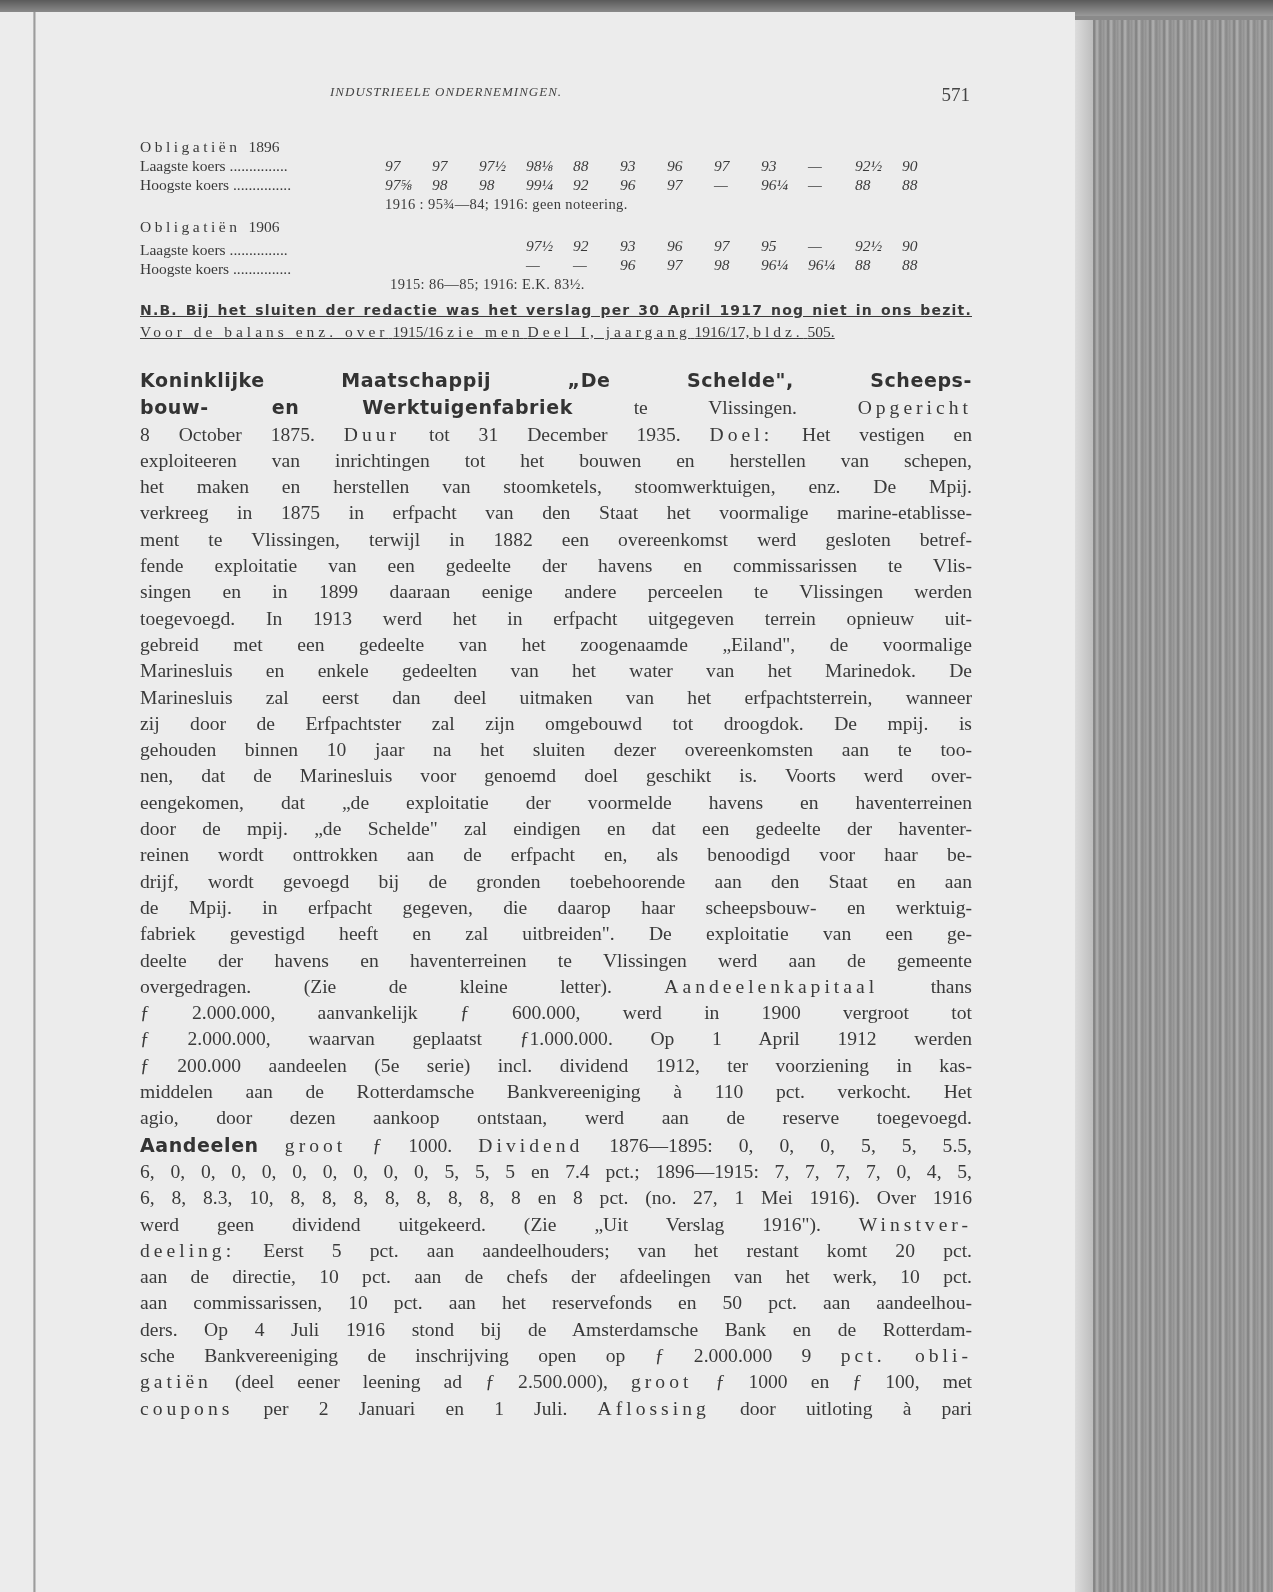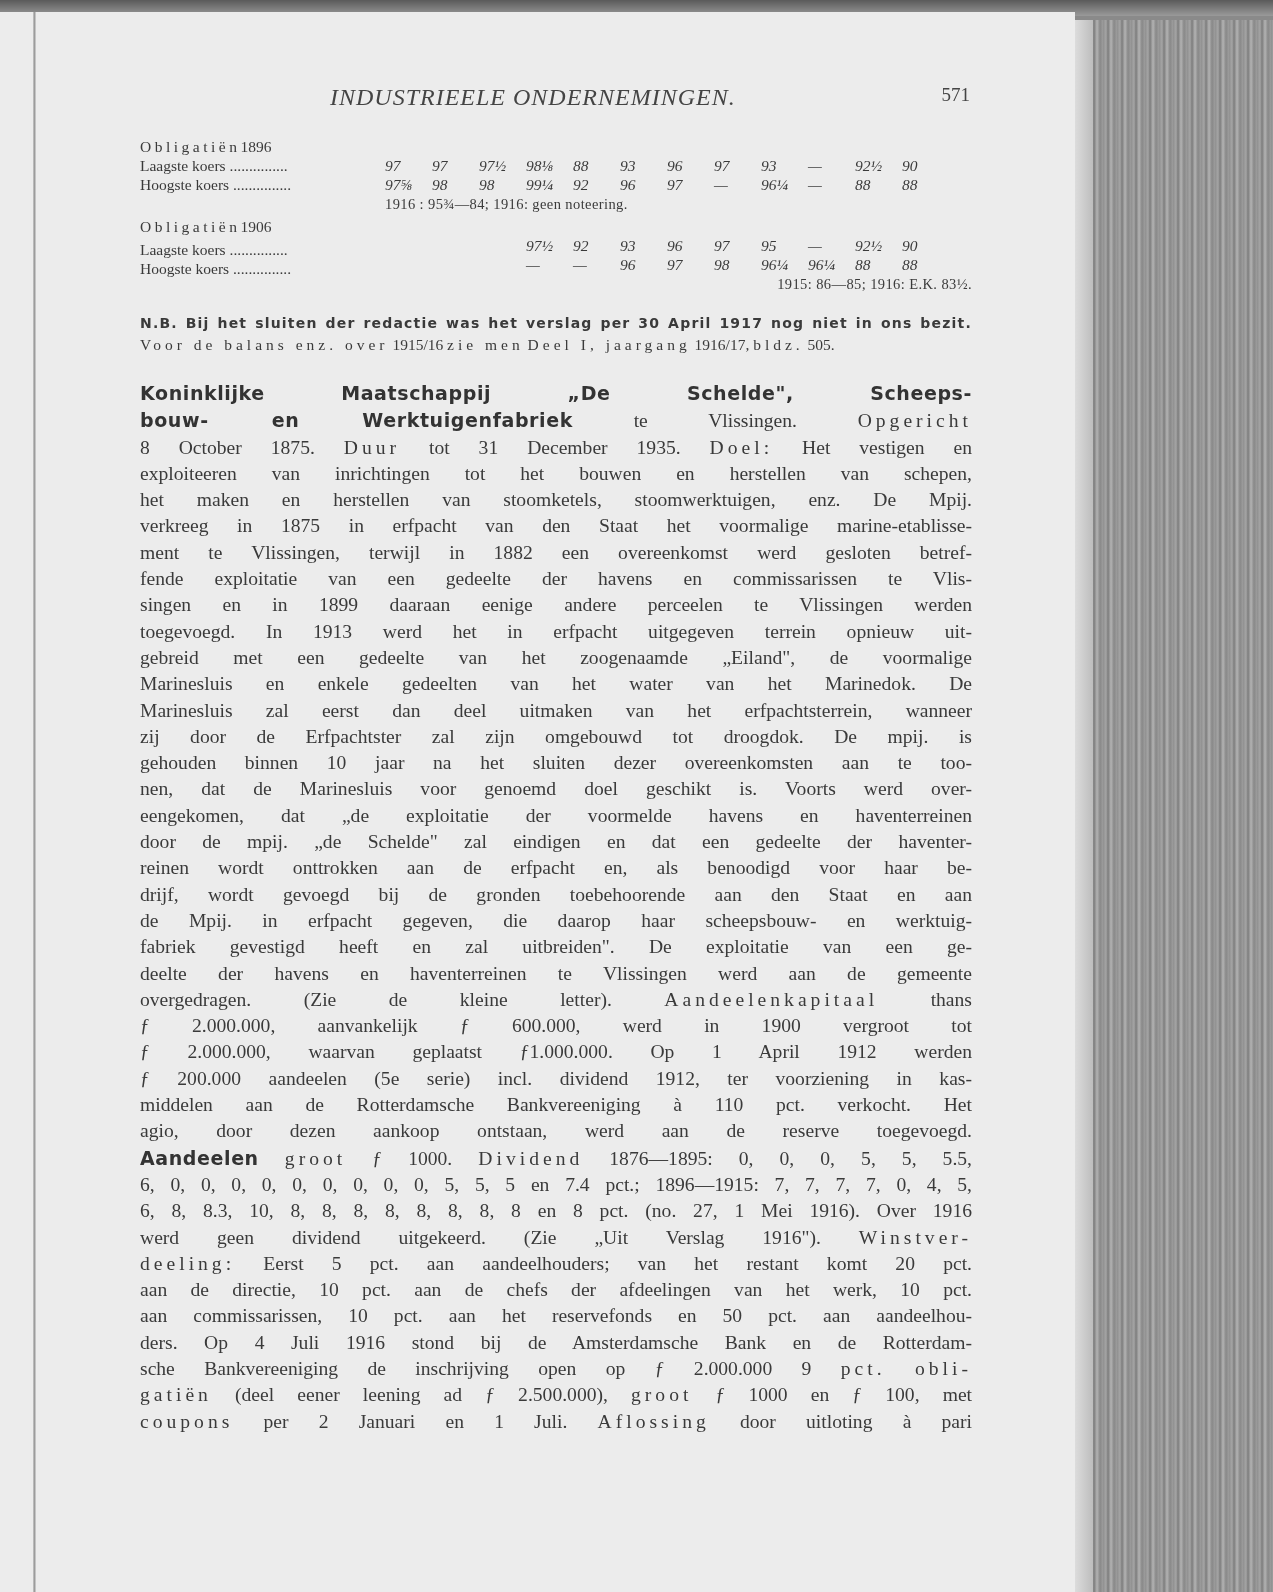--- a/index.html
+++ b/index.html
@@ -30,36 +30,36 @@
       position: absolute; left: 1075px; top: 20px; width: 18px; height: 1572px;
       background: linear-gradient(90deg, #dcdcdc, #bdbdbd);
     }
     .content {
       position: absolute; left: 140px; top: 84px; width: 832px;
     }
     .running-head {
       position: relative; height: 34px;
     }
     .running-title {
-      position: absolute; left: 190px; top: 0; font-style: italic; font-size: 24px;
+      position: absolute; left: 190px; top: 0; font-style: italic; font-size: 13px;
       letter-spacing: 1px; color: #444;
     }
     .page-number {
       position: absolute; right: 2px; top: 0; font-size: 19px; color: #444;
     }
     .bond-table { margin-top: 20px; font-size: 15.5px; line-height: 18px; }
     .bond-heading { letter-spacing: 3.5px; }
-    .bond-heading .yr { letter-spacing: 0; margin-left: 0; }
+    .bond-heading .yr { letter-spacing: 0; margin-left: 8px; }
     .bond-row { display: flex; align-items: baseline; height: 19px; }
     .bond-label { width: 245px; white-space: nowrap; overflow: hidden; }
     .bond-cells { display: flex; }
     .bond-cell { width: 47px; text-align: left; font-style: italic; }
     .bond-note { padding-left: 245px; font-size: 14.5px; height: 19px; letter-spacing: .4px; }
-    .bond-note.indent2 { padding-left: 250px; text-align: right; }
-    .nb { margin-top: 18px; font-size: 15.5px; line-height: 22px; text-align: justify; }
+    .bond-note.indent2 { padding-left: 250px; }
+    .nb { margin-top: 5px; font-size: 15.5px; line-height: 22px; text-align: justify; text-decoration: underline; }
     .nb .bold { font-family: "DejaVu Sans", sans-serif; font-weight: bold; font-size: 14px; letter-spacing: 1.2px; }
     .spaced { letter-spacing: 4px; }
     .entry {
       margin-top: 24px; font-size: 19.6px; line-height: 26.3px; text-align: justify;
       hyphens: manual;
     }
     .entry .title {
       font-family: "DejaVu Sans", sans-serif; font-weight: bold; font-size: 19px;
       letter-spacing: .6px; color: #333;
     }

